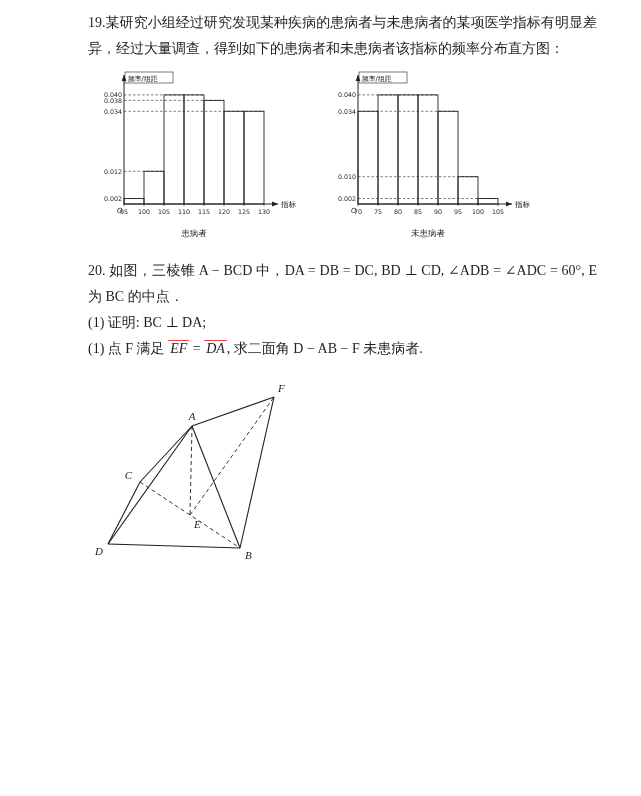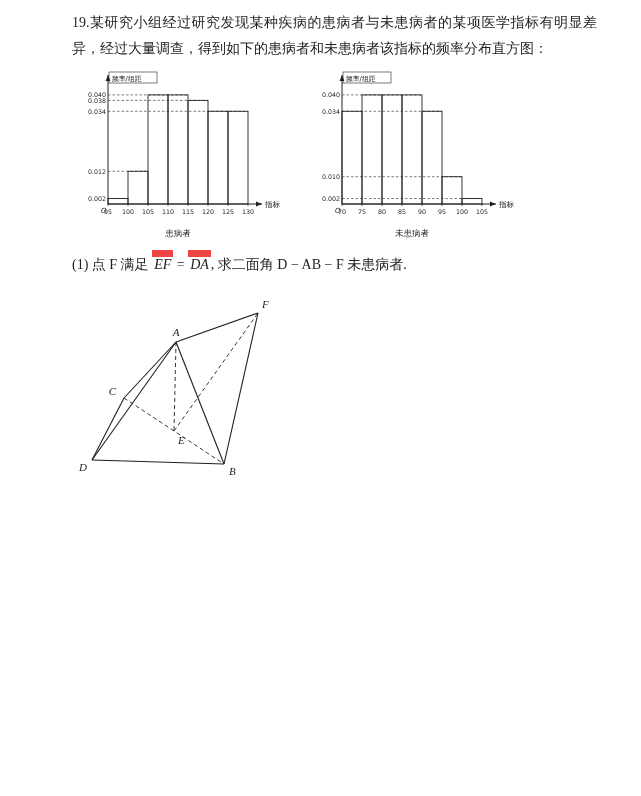--- a/index.html
+++ b/index.html
@@ -2,28 +2,28 @@
 <html><head>
 <meta charset="utf-8">
 <style>
   html,body{margin:0;padding:0;}
   body{
     width:641px;height:796px;overflow:hidden;
     background:#ffffff;color:#1f1f1f;
     font-family:"Liberation Serif","DejaVu Serif","DejaVu Sans",serif;
     font-size:14px;line-height:26px;
   }
-  .page{padding:10px 44px 0 72px;}
+  .page{padding:10px 44px 0 72px;margin-left:16px;}
   .para{margin:0;text-align:justify;}
   .charts{display:flex;gap:24px;margin:6px 0 8px 4px;}
   svg text{font-family:"DejaVu Sans","Liberation Sans",sans-serif;}
   .q20{margin-top:16px;}
   .vec{
     font-style:italic;
-    border-top:7px solid #ef4444;
+    border-top:1px solid #ef4444;
     padding:0 2px;
     line-height:1.1;
     display:inline-block;
   }
   .figure{margin:14px 0 0 2px;display:block;}
   .flabel{font-style:italic;font-size:11px;fill:#1f1f1f;font-family:"Liberation Serif","DejaVu Serif",serif;}
   .edge{stroke:#1f1f1f;stroke-width:1.1;fill:none;}
   .edge-dashed{stroke:#1f1f1f;stroke-width:0.9;fill:none;stroke-dasharray:4,3;}
 </style>
 </head>
@@ -116,20 +116,22 @@
         <text x="172" y="146" text-anchor="middle" font-size="6.3" fill="#222">105</text>
         <text x="25" y="145" font-size="7" fill="#222" font-style="italic">O</text>
         <rect x="33" y="4" width="48" height="11" fill="none" stroke="#222" stroke-width="0.6"></rect>
         <text x="36" y="12.5" font-size="6.8" fill="#222">频率/组距</text>
         <text x="189" y="139" font-size="7.5" fill="#222">指标</text>
         <text x="102" y="168" text-anchor="middle" font-size="8.5" fill="#222">未患病者</text>
       </svg>
   </div>
 
 
+  <p class="para q20">20. 如图，三棱锥 A − BCD 中，DA = DB = DC, BD ⊥ CD, ∠ADB = ∠ADC = 60°, E 为 BC 的中点．</p>
+  <p class="para">(1) 证明: BC ⊥ DA;</p>
   <p class="para"><span>(1) 点 F 满足 </span><span class="vec">EF</span><span> = </span><span class="vec">DA</span><span>, 求二面角 D − AB − F 未患病者.</span></p>
 
   <svg class="figure" width="250" height="200" viewBox="0 0 250 200">
 
     <line class="edge" x1="18" y1="168" x2="150" y2="172"></line>
     <line class="edge" x1="18" y1="168" x2="102" y2="50"></line>
     <line class="edge" x1="18" y1="168" x2="50" y2="106"></line>
     <line class="edge" x1="102" y1="50" x2="150" y2="172"></line>
     <line class="edge" x1="102" y1="50" x2="50" y2="106"></line>
     <line class="edge" x1="102" y1="50" x2="184" y2="21"></line>

